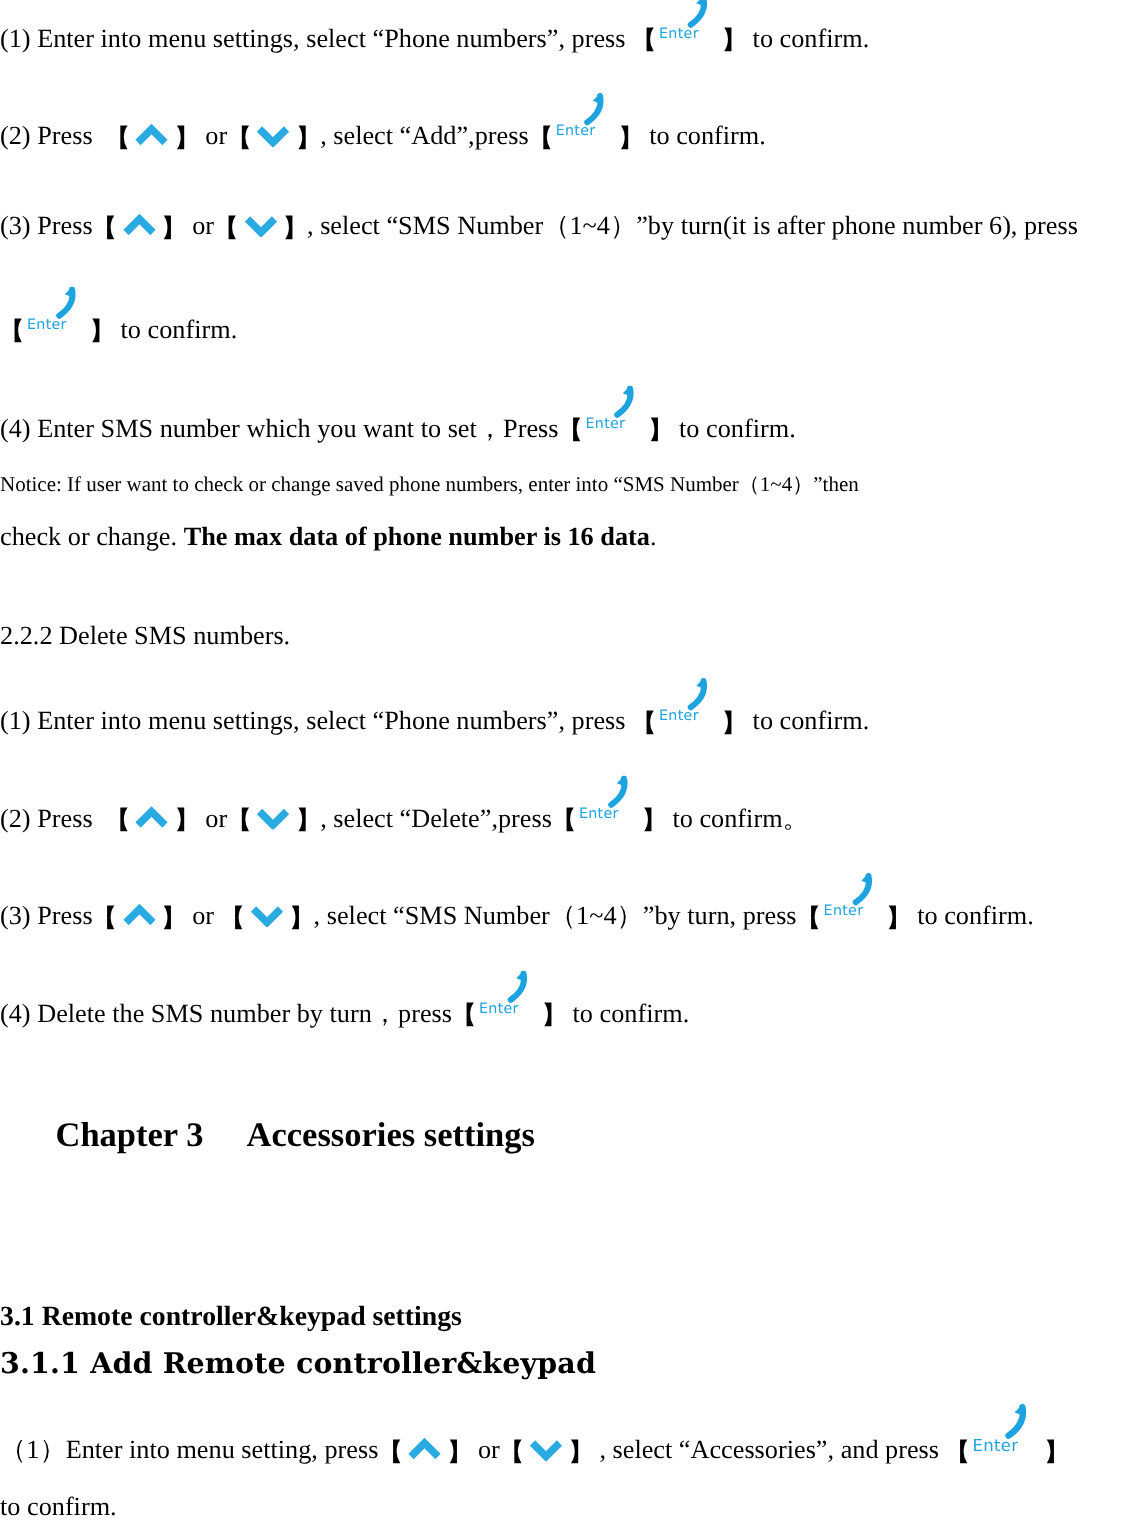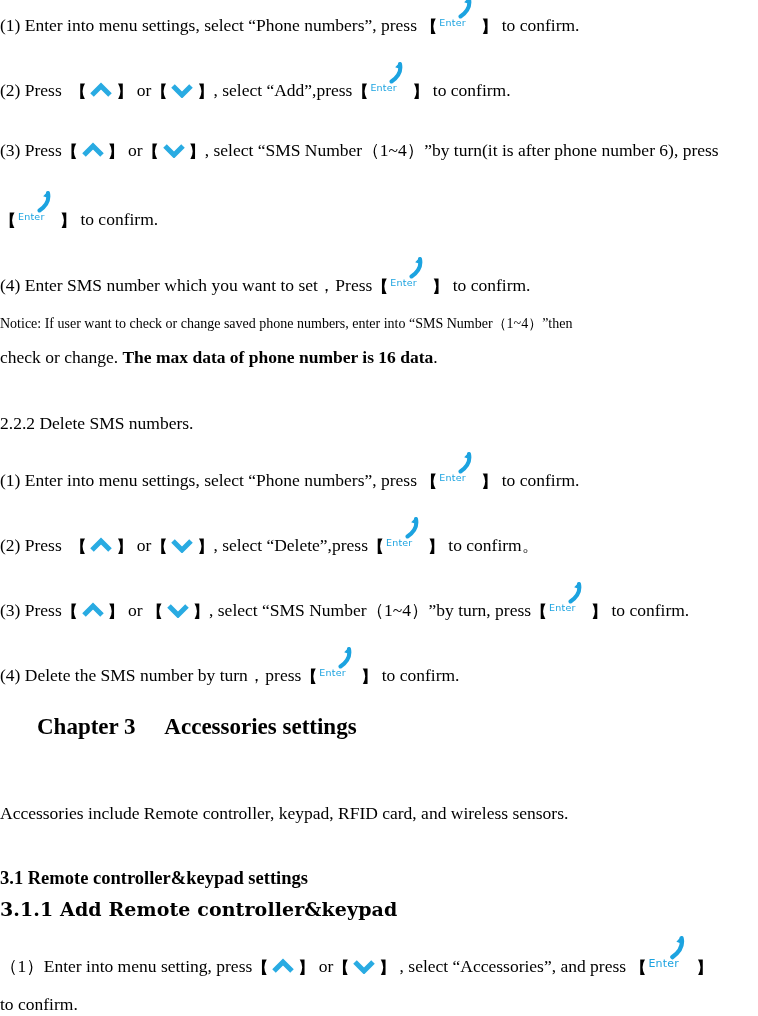--- a/index.html
+++ b/index.html
@@ -213,25 +213,24 @@
   </div>
 
   <div class="ln" style="top:667px">
     <span>(4) Delete the SMS number by turn，press</span><span class="keyblk"><span class="brk">【</span><span class="enter"><span class="arrow"><svg width="22" height="24" viewBox="0 0 22 24">
               <path d="M18 2 C19.5 9, 16 15, 9.5 19.5" stroke="#1CA3E0" stroke-width="4" fill="none" stroke-linecap="round"></path>
               <path d="M17.2 1 L19.6 7.6 L13.2 5.2 Z" fill="#1CA3E0"></path>
             </svg></span><span class="lbl">Enter</span></span><span class="brk">】</span></span>
     <span>to confirm.</span>
   </div>
 
-  <div class="chapter-heading" style="left:14px; top:692px">
+  <div class="chapter-heading" style="left:14px; top:722px">
     <span>Chapter 3</span><span>&nbsp;&nbsp;&nbsp;&nbsp;&nbsp;</span><span>Accessories settings</span>
   </div>
 
-  <div class="ln" style="top:805px">Accessories include Remote controller, keypad, RFID card, and wireless sensors.</div>
 
   <div class="ln bold-head" style="top:869px">3.1 Remote controller&amp;keypad settings</div>
   <div class="ln sans-head" style="top:900px">3.1.1 Add Remote controller&amp;keypad</div>
 
   <div class="ln" style="top:958px">
     <span>（1）Enter into menu setting, press</span><span class="keyblk"><span class="brk">【</span><span class="chev"><svg width="30" height="16" viewBox="0 0 30 16">
             <path d="M6 13 L15 4 L24 13" stroke="#29ABE2" stroke-width="5" fill="none" stroke-linejoin="miter" stroke-linecap="butt"></path>
           </svg></span><span class="brk">】</span></span>
     <span>or</span><span class="keyblk"><span class="brk">【</span><span class="chev"><svg width="30" height="16" viewBox="0 0 30 16">
             <path d="M6 4 L15 13 L24 4" stroke="#29ABE2" stroke-width="5" fill="none" stroke-linejoin="miter" stroke-linecap="butt"></path>

